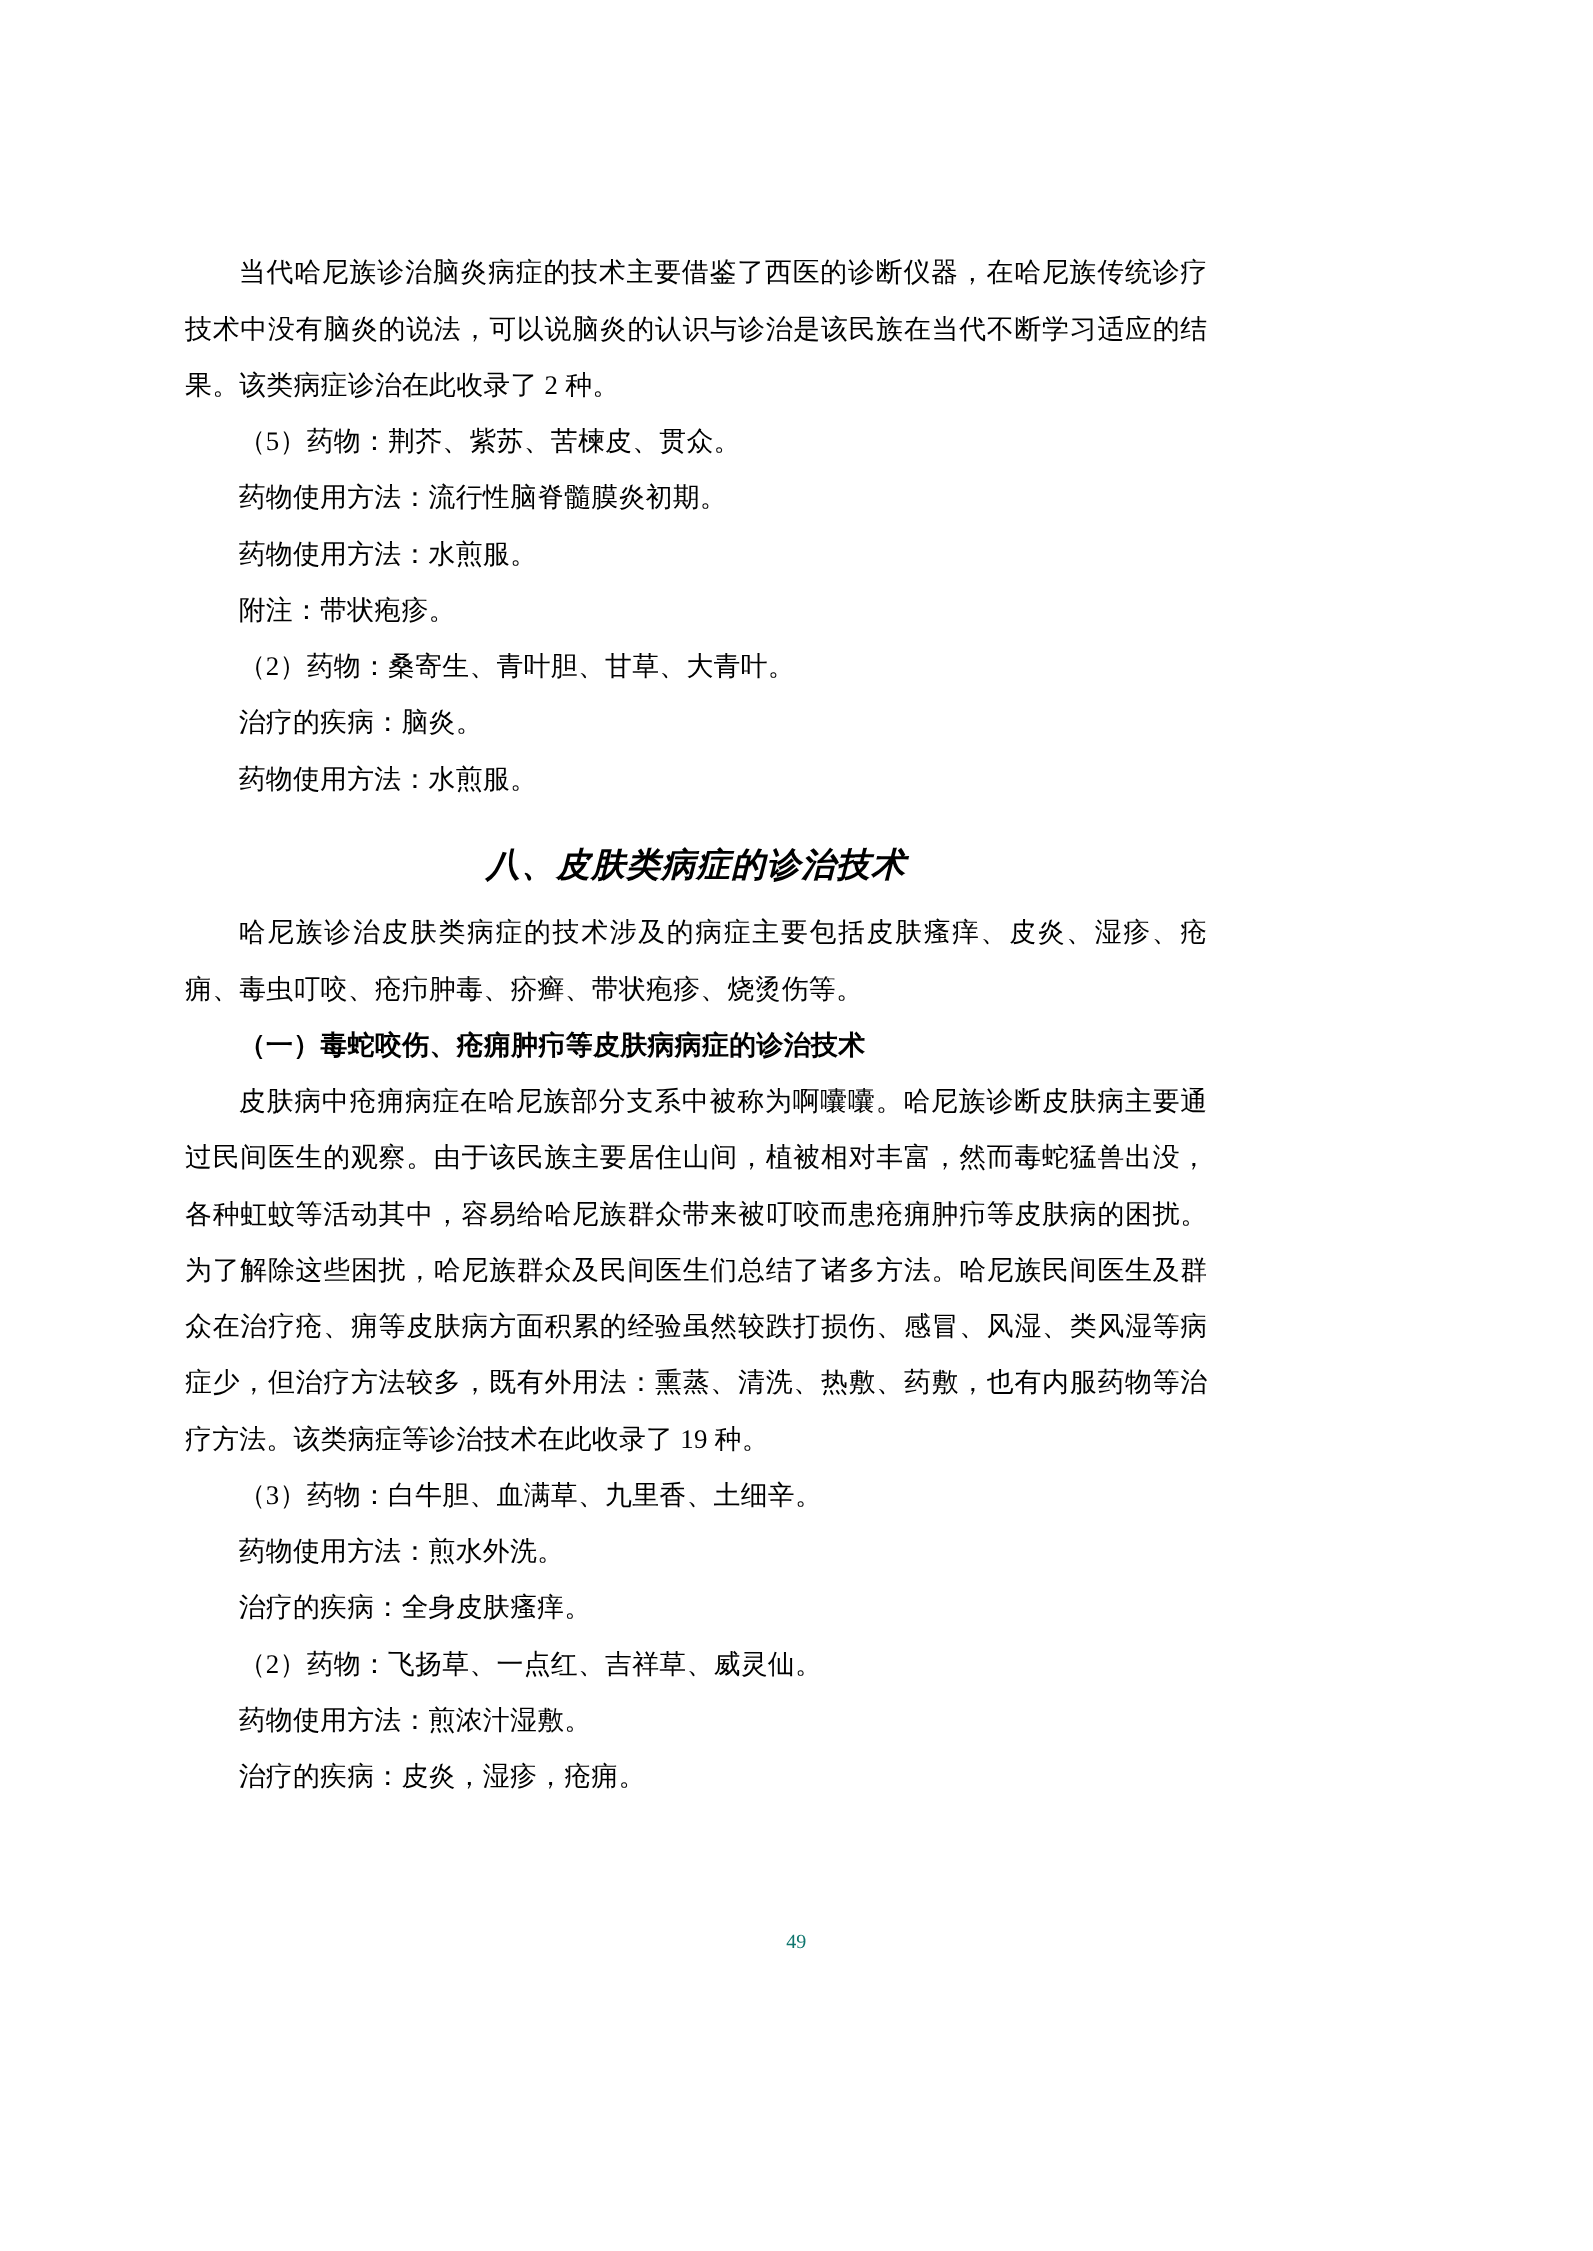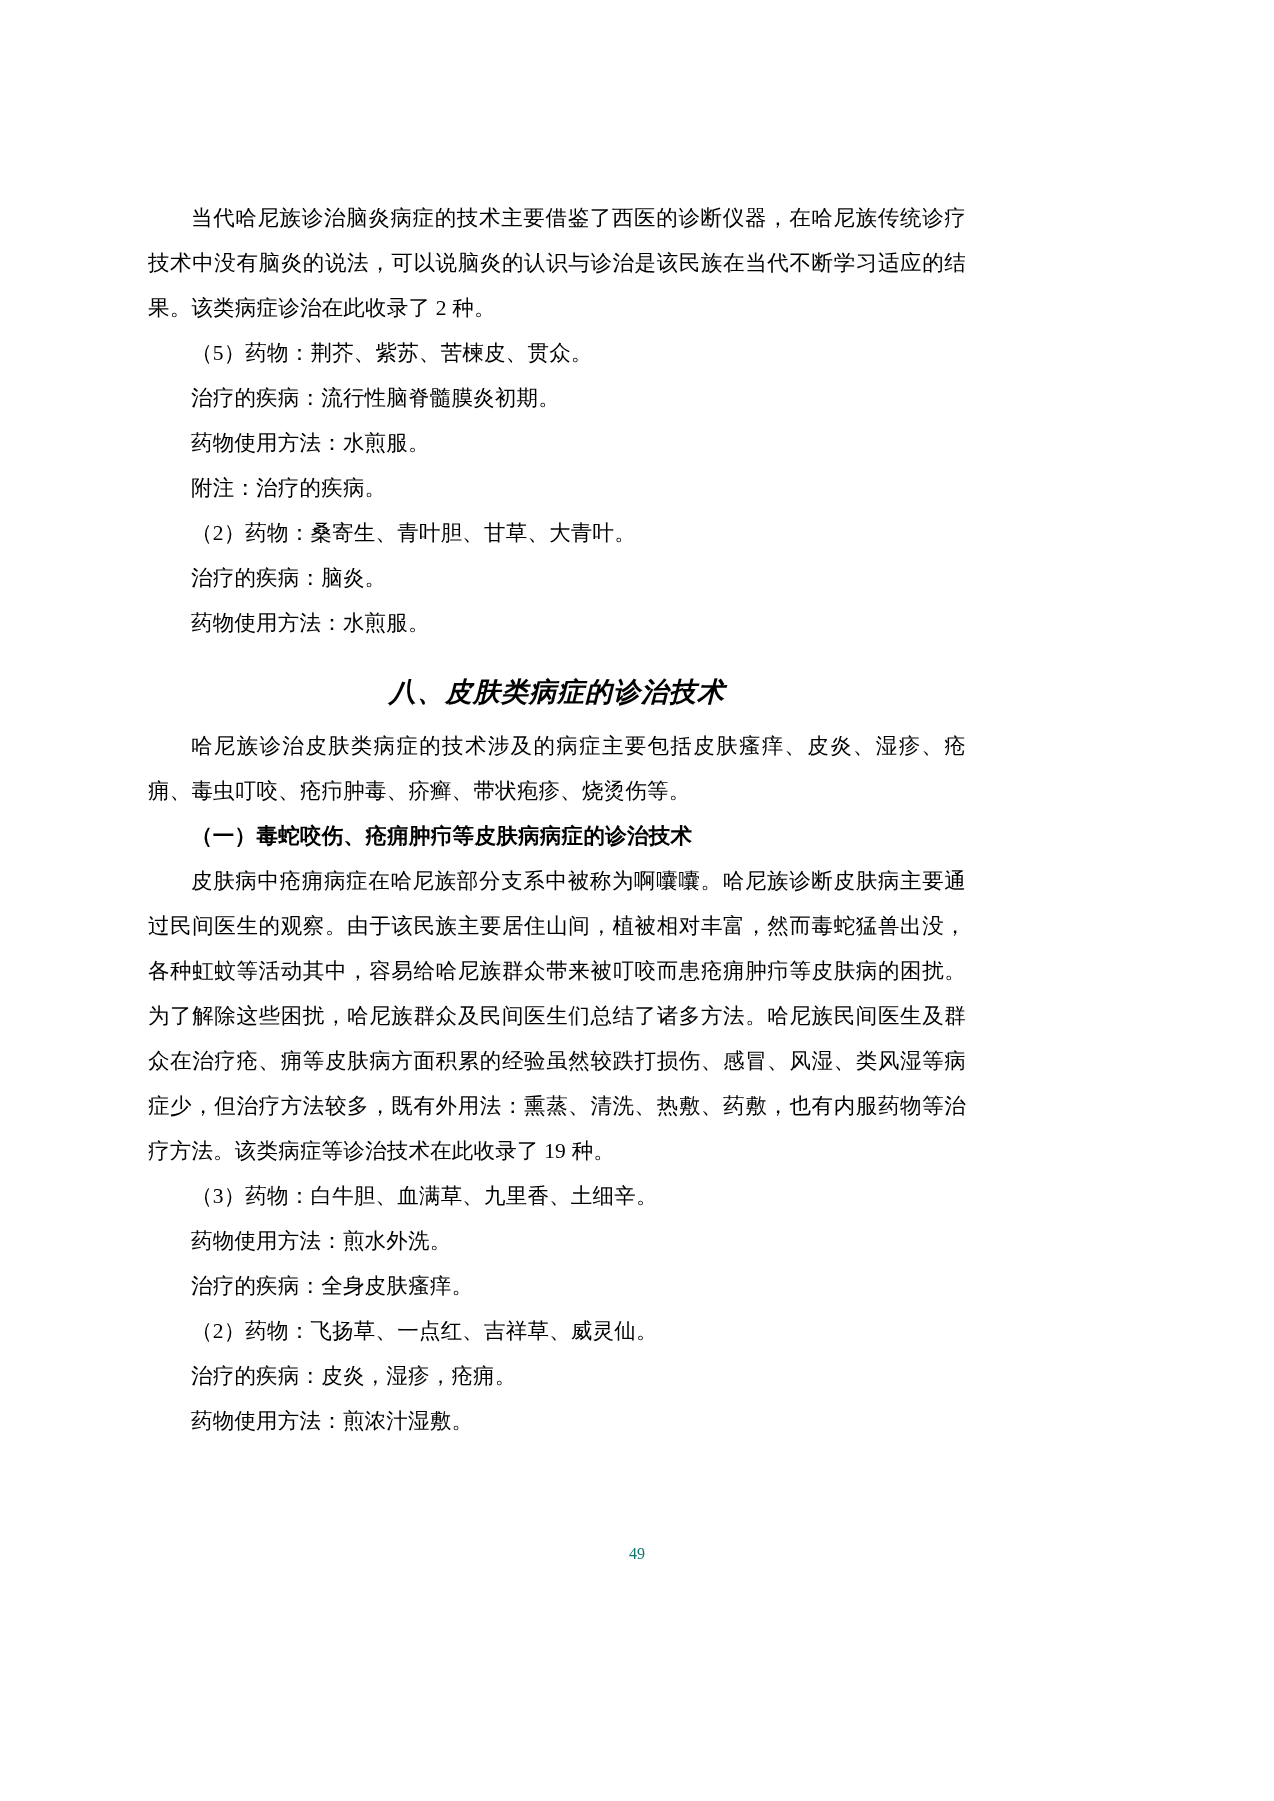--- a/index.html
+++ b/index.html
@@ -64,38 +64,38 @@
   }
 </style>
 </head>
 <body>
 
 <div class="page">
   <div class="content">
 
     <p class="body indent">当代哈尼族诊治脑炎病症的技术主要借鉴了西医的诊断仪器，在哈尼族传统诊疗技术中没有脑炎的说法，可以说脑炎的认识与诊治是该民族在当代不断学习适应的结果。该类病症诊治在此收录了 2 种。</p>
     <p class="body indent">（5）药物：荆芥、紫苏、苦楝皮、贯众。</p>
-    <p class="body indent">治疗的疾病：流行性脑脊髓膜炎初期。</p>
+    <p class="body indent">药物使用方法：流行性脑脊髓膜炎初期。</p>
     <p class="body indent">药物使用方法：水煎服。</p>
-    <p class="body indent">附注：治疗的疾病。</p>
+    <p class="body indent">附注：带状疱疹。</p>
     <p class="body indent">（2）药物：桑寄生、青叶胆、甘草、大青叶。</p>
     <p class="body indent">治疗的疾病：脑炎。</p>
     <p class="body indent">药物使用方法：水煎服。</p>
 
     <h2 class="section-title">八、皮肤类病症的诊治技术</h2>
 
     <p class="body indent">哈尼族诊治皮肤类病症的技术涉及的病症主要包括皮肤瘙痒、皮炎、湿疹、疮痈、毒虫叮咬、疮疖肿毒、疥癣、带状疱疹、烧烫伤等。</p>
 
     <h3 class="sub-title">（一）毒蛇咬伤、疮痈肿疖等皮肤病病症的诊治技术</h3>
 
     <p class="body indent">皮肤病中疮痈病症在哈尼族部分支系中被称为啊囔囔。哈尼族诊断皮肤病主要通过民间医生的观察。由于该民族主要居住山间，植被相对丰富，然而毒蛇猛兽出没，各种虹蚊等活动其中，容易给哈尼族群众带来被叮咬而患疮痈肿疖等皮肤病的困扰。为了解除这些困扰，哈尼族群众及民间医生们总结了诸多方法。哈尼族民间医生及群众在治疗疮、痈等皮肤病方面积累的经验虽然较跌打损伤、感冒、风湿、类风湿等病症少，但治疗方法较多，既有外用法：熏蒸、清洗、热敷、药敷，也有内服药物等治疗方法。该类病症等诊治技术在此收录了 19 种。</p>
 
     <p class="body indent">（3）药物：白牛胆、血满草、九里香、土细辛。</p>
     <p class="body indent">药物使用方法：煎水外洗。</p>
     <p class="body indent">治疗的疾病：全身皮肤瘙痒。</p>
     <p class="body indent">（2）药物：飞扬草、一点红、吉祥草、威灵仙。</p>
+    <p class="body indent">药物使用方法：煎浓汁湿敷。</p>
     <p class="body indent">治疗的疾病：皮炎，湿疹，疮痈。</p>
-    <p class="body indent">药物使用方法：煎浓汁湿敷。</p>
 
   </div>
 
   <div class="page-number">49</div>
 </div>
 
 </body></html>

